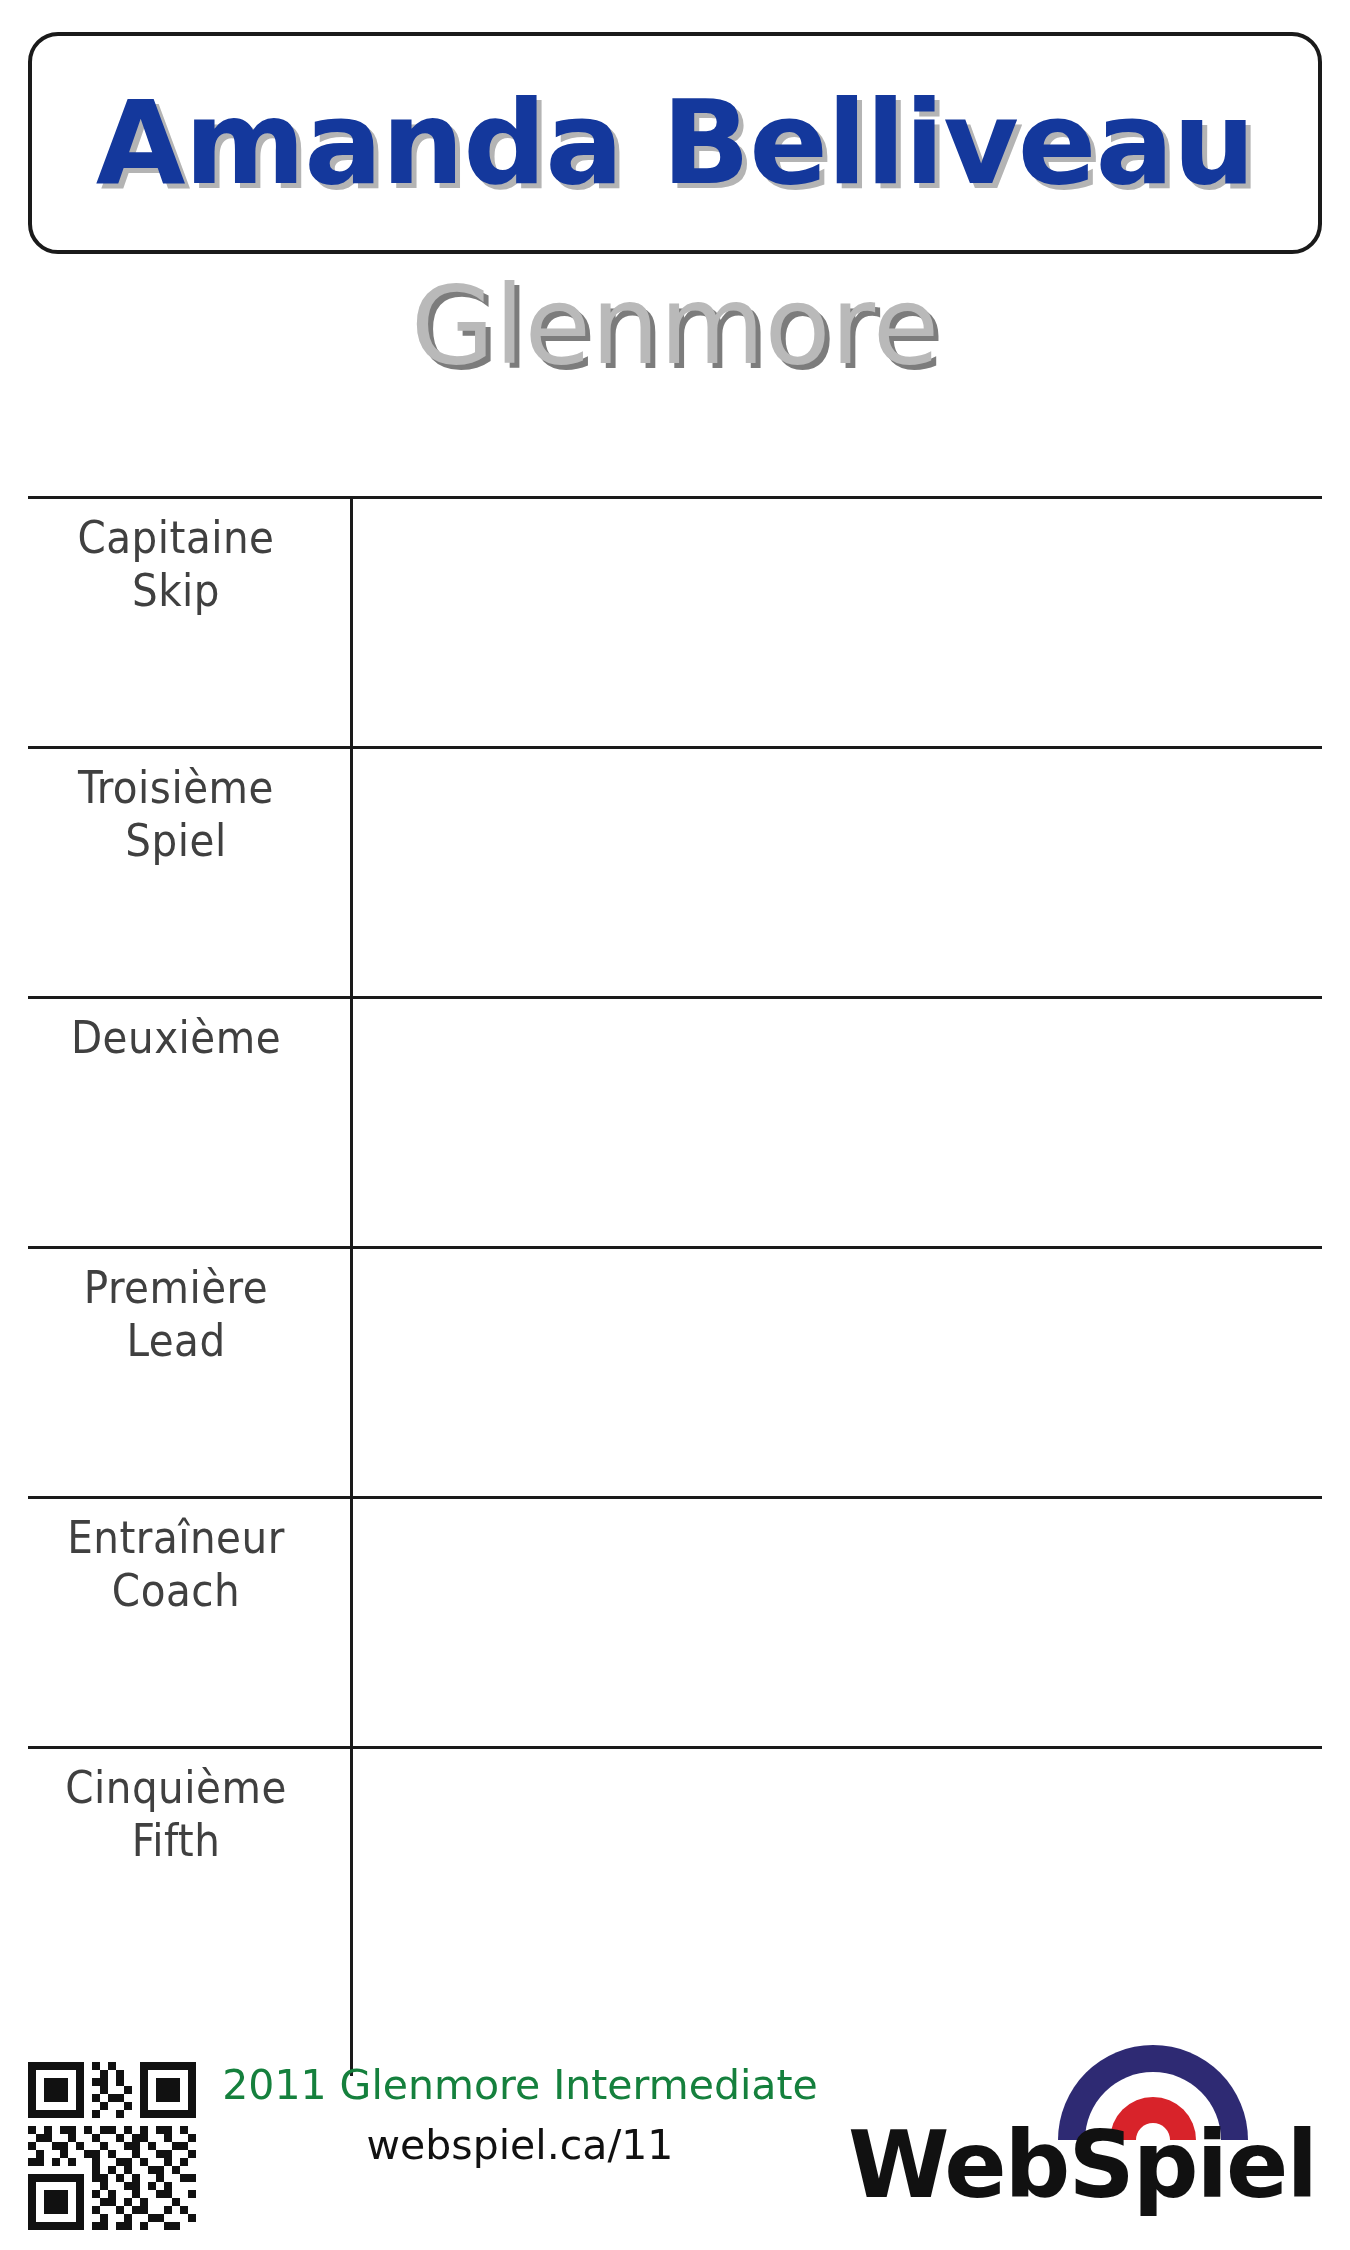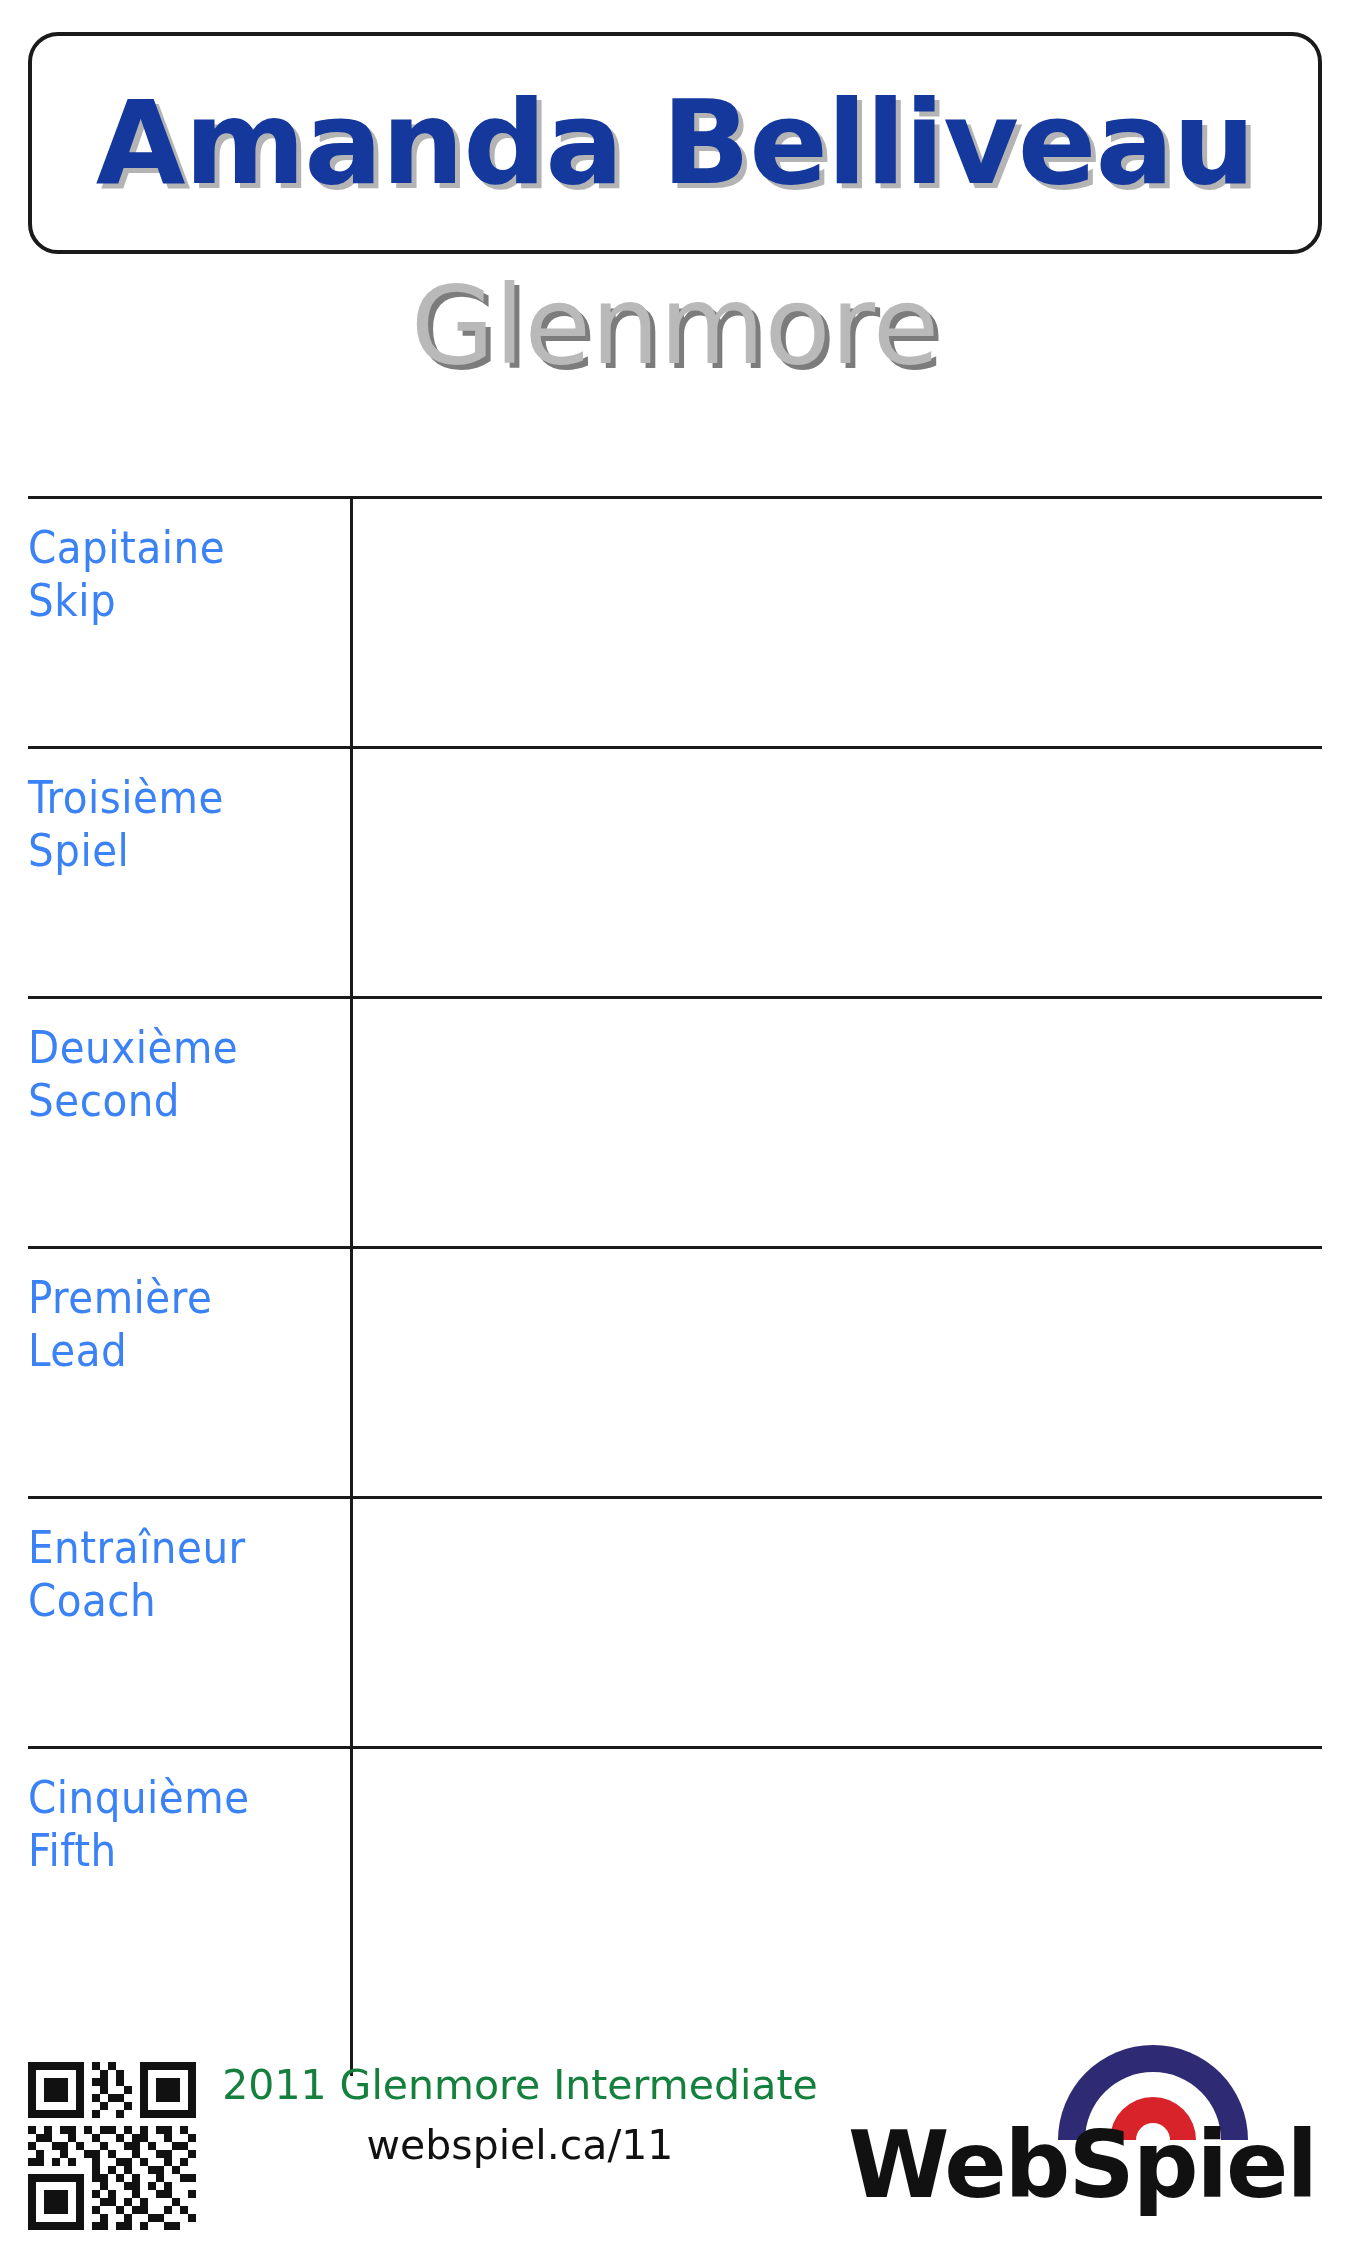--- a/index.html
+++ b/index.html
@@ -78,24 +78,24 @@
   .roster-row.last {
     border-bottom: none;
   }
   .roster-labels {
     position: absolute;
     left: 0;
     top: 0;
     width: 320px;
     height: 100%;
     box-sizing: border-box;
-    padding: 22px 24px 0 0;
-    text-align: left;
+    padding: 12px 24px 0 0;
+    text-align: center;
     font-family: "DejaVu Sans", sans-serif;
-    color: #3b82f6;
+    color: #404040;
   }
   .roster-fr {
     font-size: 45px;
     line-height: 1.18;
     letter-spacing: 0.5px;
     font-stretch: condensed;
   }
   .roster-en {
     font-size: 45px;
     line-height: 1.18;
@@ -245,21 +245,20 @@
         <div class="roster-fr">Troisième</div>
         <div class="roster-en">Spiel</div>
       </div>
       <div class="roster-value"></div>
     </div>
 
     <div class="roster-row">
       <div class="roster-divider"></div>
       <div class="roster-labels">
         <div class="roster-fr">Deuxième</div>
-        <div class="roster-en">Second</div>
       </div>
       <div class="roster-value"></div>
     </div>
 
     <div class="roster-row">
       <div class="roster-divider"></div>
       <div class="roster-labels">
         <div class="roster-fr">Première</div>
         <div class="roster-en">Lead</div>
       </div>

